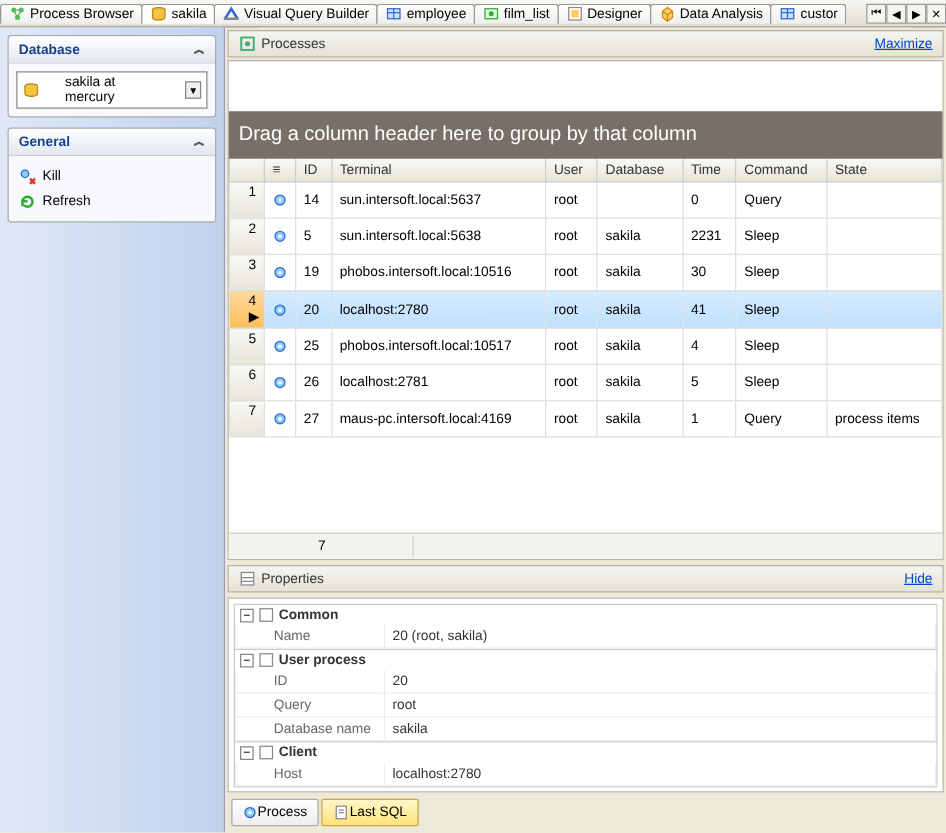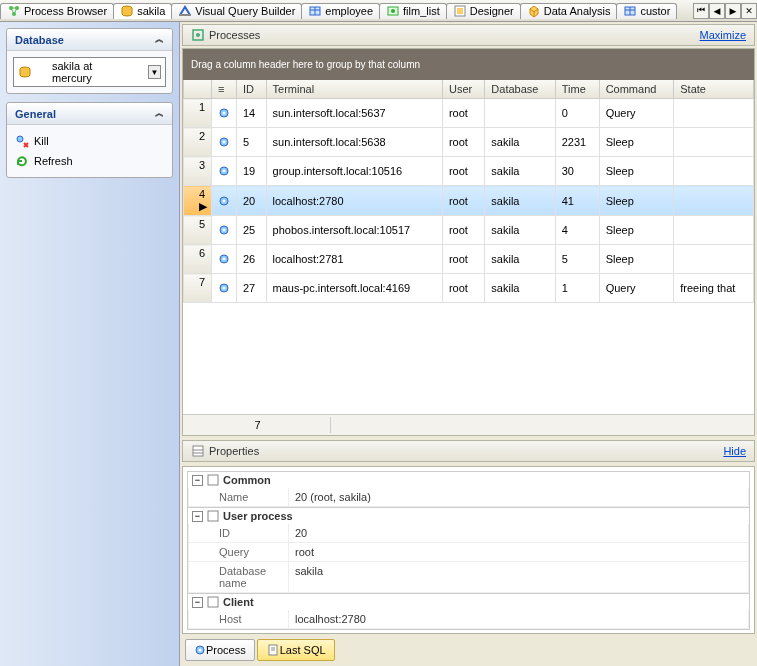--- a/index.html
+++ b/index.html
@@ -23,41 +23,41 @@
 .db-drop { margin-left: auto; border: 1px solid #888; width: 14px; height: 14px; display: flex; align-items: center; justify-content: center; font-size: 8px; background: #eee; }
 .side-item { display: flex; align-items: center; gap: 5px; padding: 3px 2px; cursor: pointer; }
 
 .main { flex: 1; display: flex; flex-direction: column; background: #ece9d8; border-radius: 30px; }
 .panel-header { display: flex; align-items: center; padding: 3px 8px; background: linear-gradient(#f5f5f0, #e5e2d6); border: 1px solid #b5b5a5; margin: 2px; }
 .panel-header .title { font-weight: normal; color: #333; }
 .panel-header .link { margin-left: auto; color: #0046d5; text-decoration: underline; cursor: pointer; }
 .header-icon { width: 14px; height: 14px; margin-right: 4px; display: inline-flex; align-items: center; justify-content: center; }
 
 .grid-wrap { flex: 1; display: flex; flex-direction: column; margin: 0 2px 2px 2px; border: 1px solid #b5b5a5; background: #fff; min-height: 0; }
-.group-bar { background: #787067; color: #fff; padding: 10px 8px; font-size: 10px; }
+.group-bar { background: #787067; color: #fff; padding: 10px 8px; font-size: 16px; margin-top: 40px; }
 table.grid { width: 100%; border-collapse: collapse; }
 .grid th { background: linear-gradient(#f9f9f5, #e8e5d9); border: 1px solid #ccc; border-top: none; padding: 3px 6px; text-align: left; font-weight: normal; color: #333; }
 .grid td { border: 1px solid #e0e0e0; padding: 2px 6px; }
 .rownum-col { width: 28px; text-align: right; background: linear-gradient(#f9f9f5, #e8e5d9); }
 .icon-col { width: 22px; text-align: center; }
 .grid tr.selected td { background: linear-gradient(#d6ecff, #bfe0ff); }
 .grid tr.selected td.rownum-col { background: linear-gradient(#ffd99a, #ffbe5a); }
 .row-marker { display: inline-block; width: 6px; }
 .grid-scroll { flex: 1; overflow: auto; min-height: 0; }
 .footer-bar { border-top: 1px solid #ccc; background: #f3f2ec; padding: 2px; display: flex; }
 .footer-cell { width: 146px; text-align: center; border-right: 1px solid #ccc; padding: 2px; }
 
 .props { margin: 2px; border: 1px solid #b5b5a5; background: #fff; display: flex; flex-direction: column; }
 .props-body { padding: 4px; }
 .prop-section { border: 1px solid #ccc; margin-bottom: -1px; }
 .prop-sec-hdr { display: flex; align-items: center; gap: 4px; padding: 2px 4px; font-weight: bold; color: #333; background: #fff; }
 .collapse-box { width: 11px; height: 11px; border: 1px solid #888; display: flex; align-items: center; justify-content: center; font-size: 9px; line-height: 1; background: #fff; }
 .sec-icon { width: 12px; height: 12px; display: inline-block; }
 .prop-row { display: flex; }
-.prop-label { width: 101px; padding: 3px 6px 3px 30px; color: #666; border: 1px solid #eee; border-top: none; }
+.prop-label { width: 120px; padding: 3px 6px 3px 30px; color: #666; border: 1px solid #eee; border-top: none; }
 .prop-value { flex: 1; padding: 3px 6px; color: #333; border: 1px solid #eee; border-top: none; border-left: none; }
 
 .bottom-tabs { display: flex; gap: 2px; padding: 3px; margin: 0 2px 2px 2px; }
 .btab { display: flex; align-items: center; gap: 0; padding: 3px 8px; border: 1px solid #aaa; background: linear-gradient(#fff, #eee); cursor: pointer; border-radius: 2px; }
 .btab.active { background: linear-gradient(#fff7c8, #ffe37a); border-color: #c9a93e; }
 
 svg { display: block; }
 </style>
 </head>
 <body>
@@ -260,21 +260,21 @@
               </tr>
               <tr>
                 <td class="rownum-col">3 <span class="row-marker"></span></td>
                 <td class="icon-col">
                   <svg width="12" height="12">
                     <circle cx="6" cy="6" r="4" fill="#8cf" stroke="#36c"></circle>
                     <circle cx="6" cy="6" r="1.5" fill="#fff"></circle>
                   </svg>
                 </td>
                 <td>19</td>
-                <td>group.intersoft.local:10516</td>
+                <td>phobos.intersoft.local:10516</td>
                 <td>root</td>
                 <td>sakila</td>
                 <td>30</td>
                 <td>Sleep</td>
                 <td></td>
               </tr>
               <tr class="selected">
                 <td class="rownum-col">4 <span class="row-marker">▶</span></td>
                 <td class="icon-col">
                   <svg width="12" height="12">
@@ -329,21 +329,21 @@
                     <circle cx="6" cy="6" r="4" fill="#8cf" stroke="#36c"></circle>
                     <circle cx="6" cy="6" r="1.5" fill="#fff"></circle>
                   </svg>
                 </td>
                 <td>27</td>
                 <td>maus-pc.intersoft.local:4169</td>
                 <td>root</td>
                 <td>sakila</td>
                 <td>1</td>
                 <td>Query</td>
-                <td>freeing that</td>
+                <td>process items</td>
               </tr>
             </tbody>
         </table>
       </div>
       <div class="footer-bar">
         <div class="footer-cell">7</div>
       </div>
     </div>
 
     <div class="panel-header">

